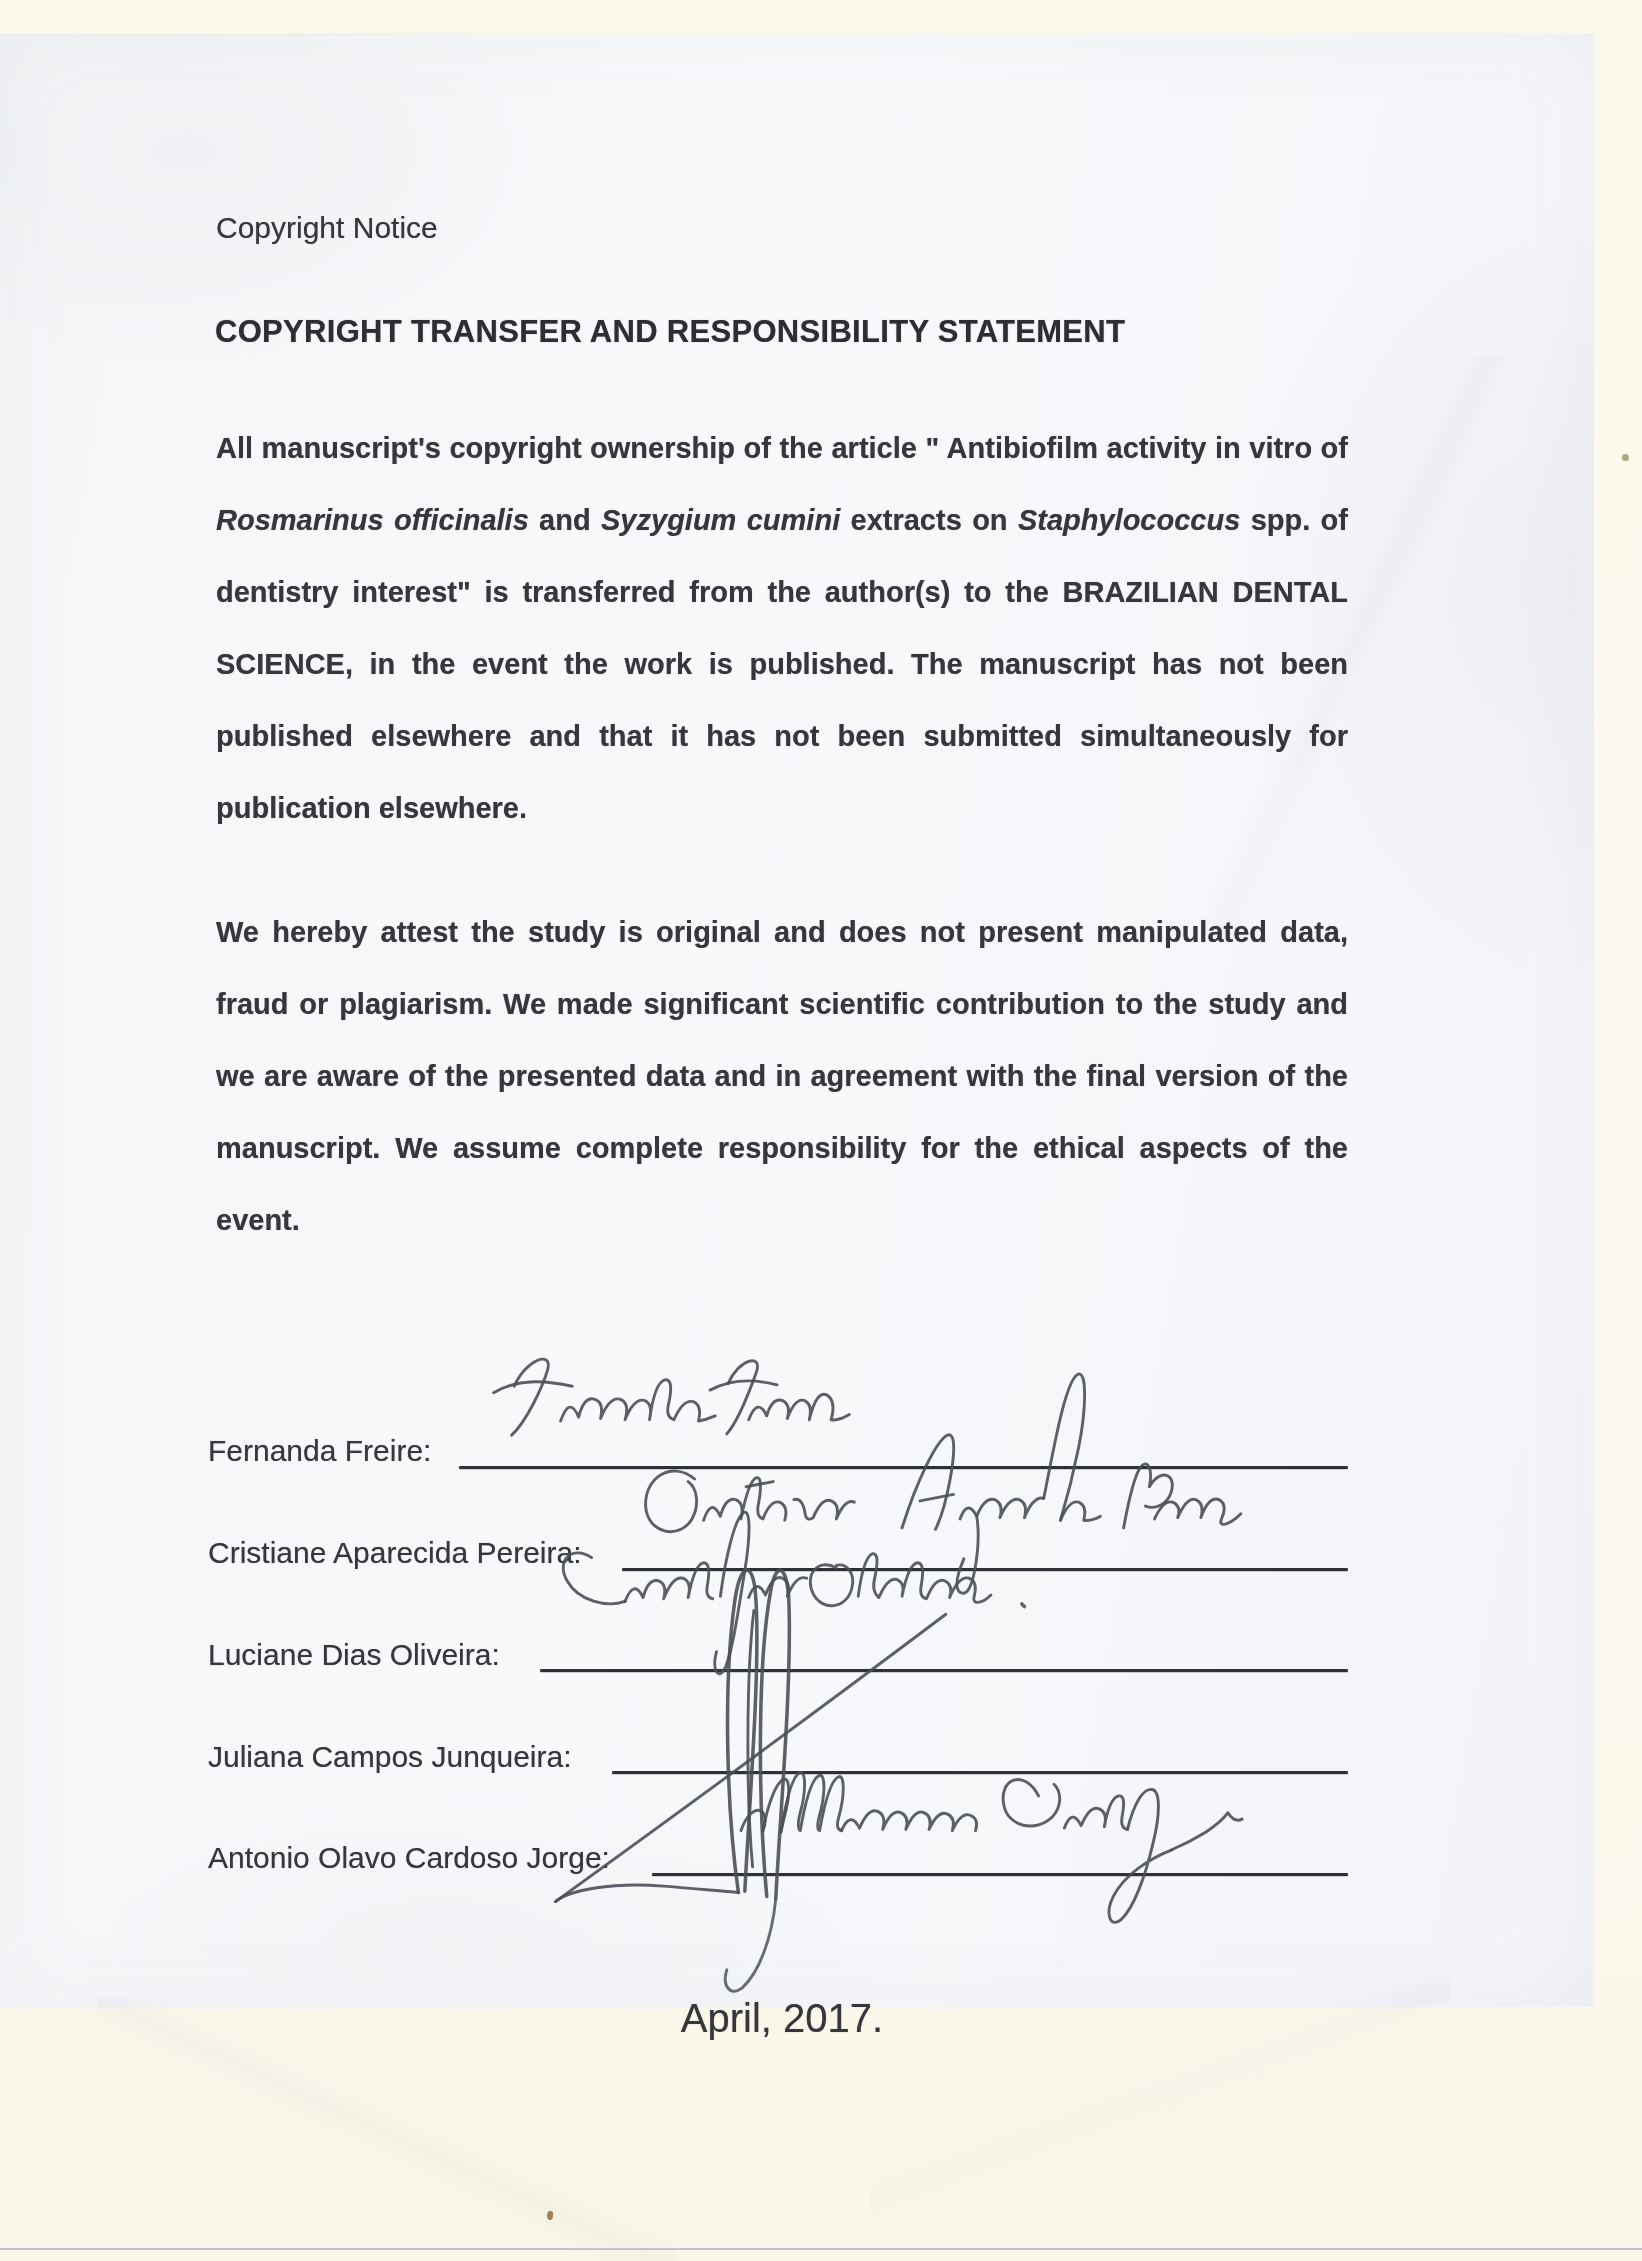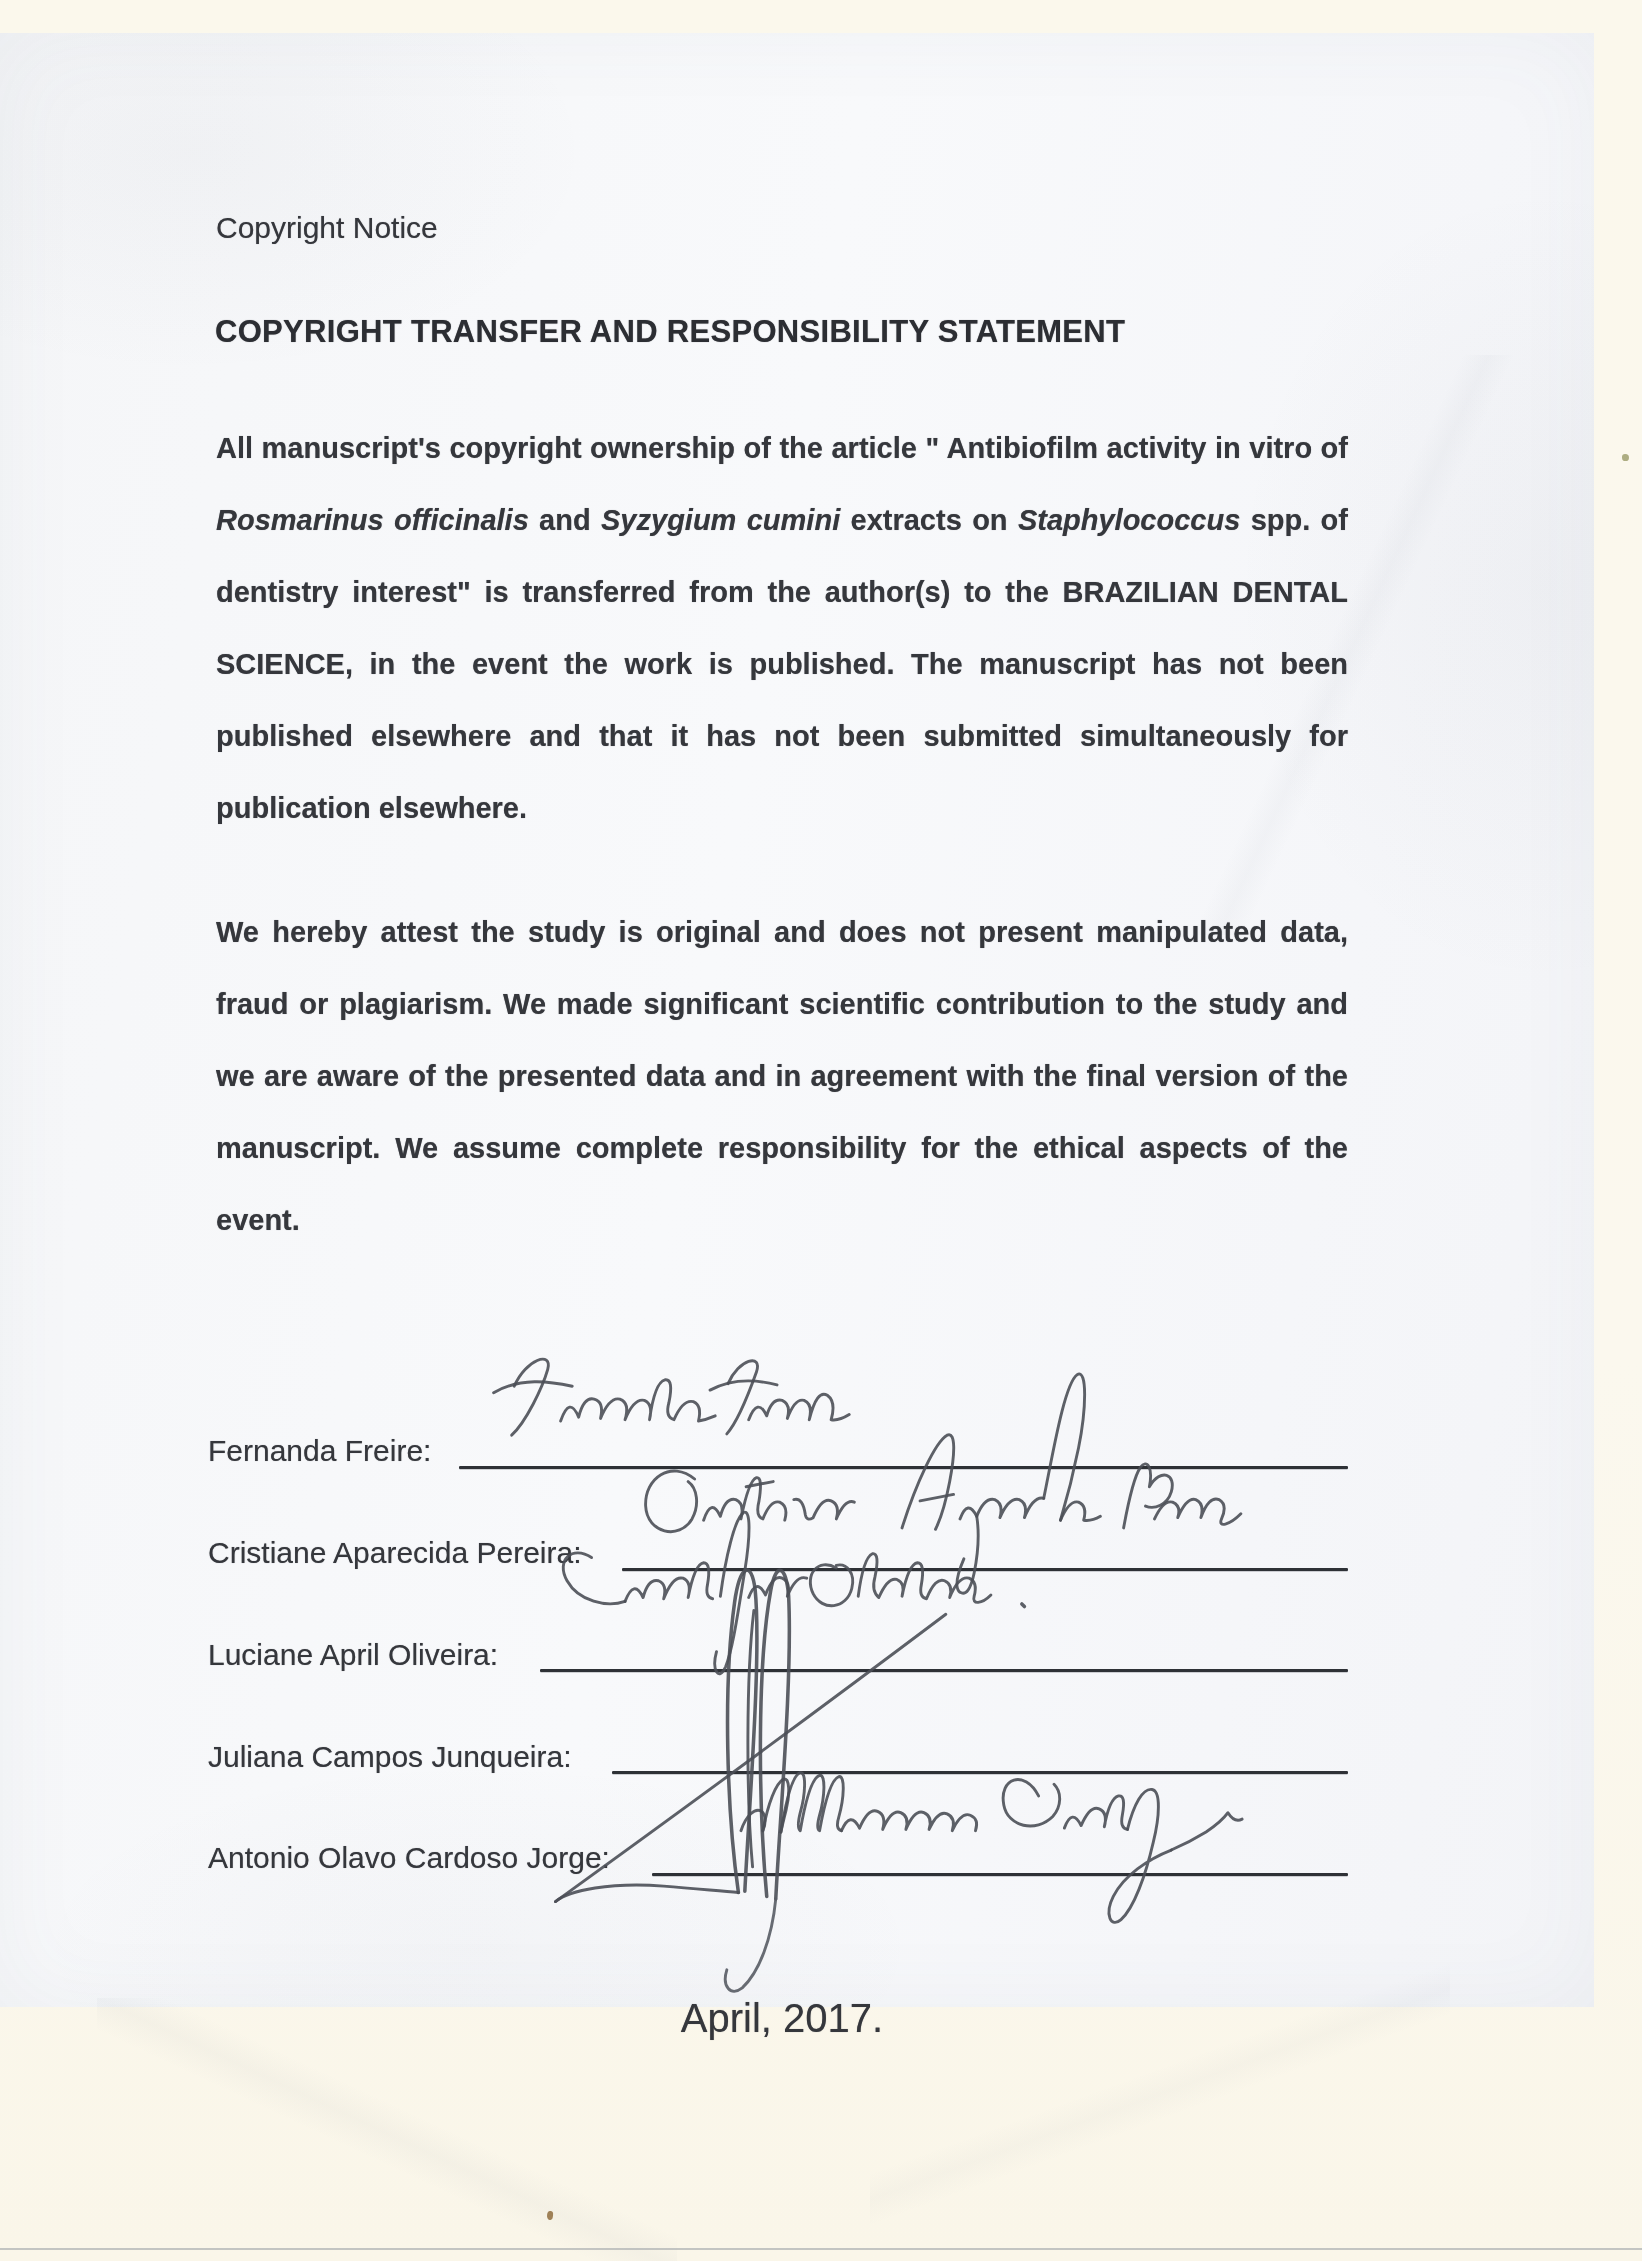--- a/index.html
+++ b/index.html
@@ -98,21 +98,21 @@
 
     <div class="sig-row r1">
       <div class="sig-label printed">Fernanda Freire:</div>
       <div class="sig-line"></div>
     </div>
     <div class="sig-row r2">
       <div class="sig-label printed">Cristiane Aparecida Pereira:</div>
       <div class="sig-line"></div>
     </div>
     <div class="sig-row r3">
-      <div class="sig-label printed">Luciane April Oliveira:</div>
+      <div class="sig-label printed">Luciane Dias Oliveira:</div>
       <div class="sig-line"></div>
     </div>
     <div class="sig-row r4">
       <div class="sig-label printed">Juliana Campos Junqueira:</div>
       <div class="sig-line"></div>
     </div>
     <div class="sig-row r5">
       <div class="sig-label printed">Antonio Olavo Cardoso Jorge:</div>
       <div class="sig-line"></div>
     </div>

